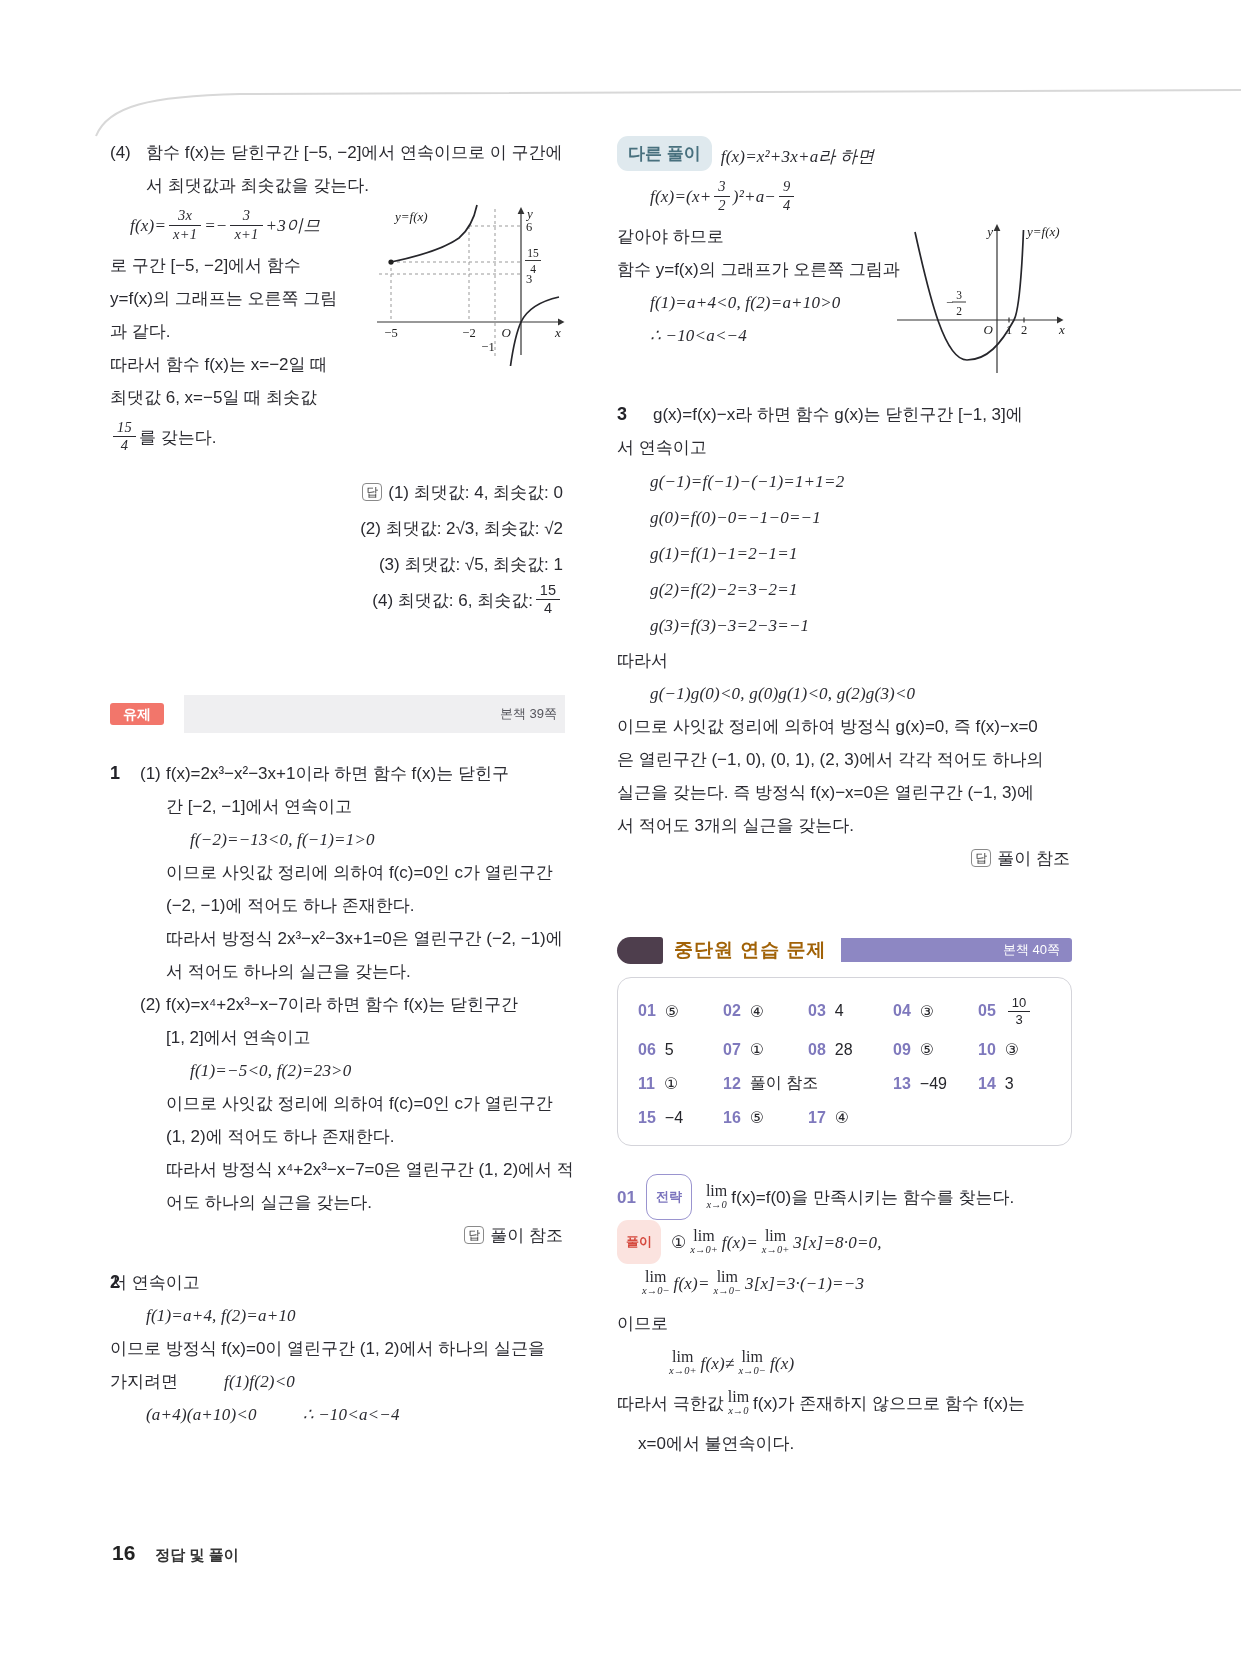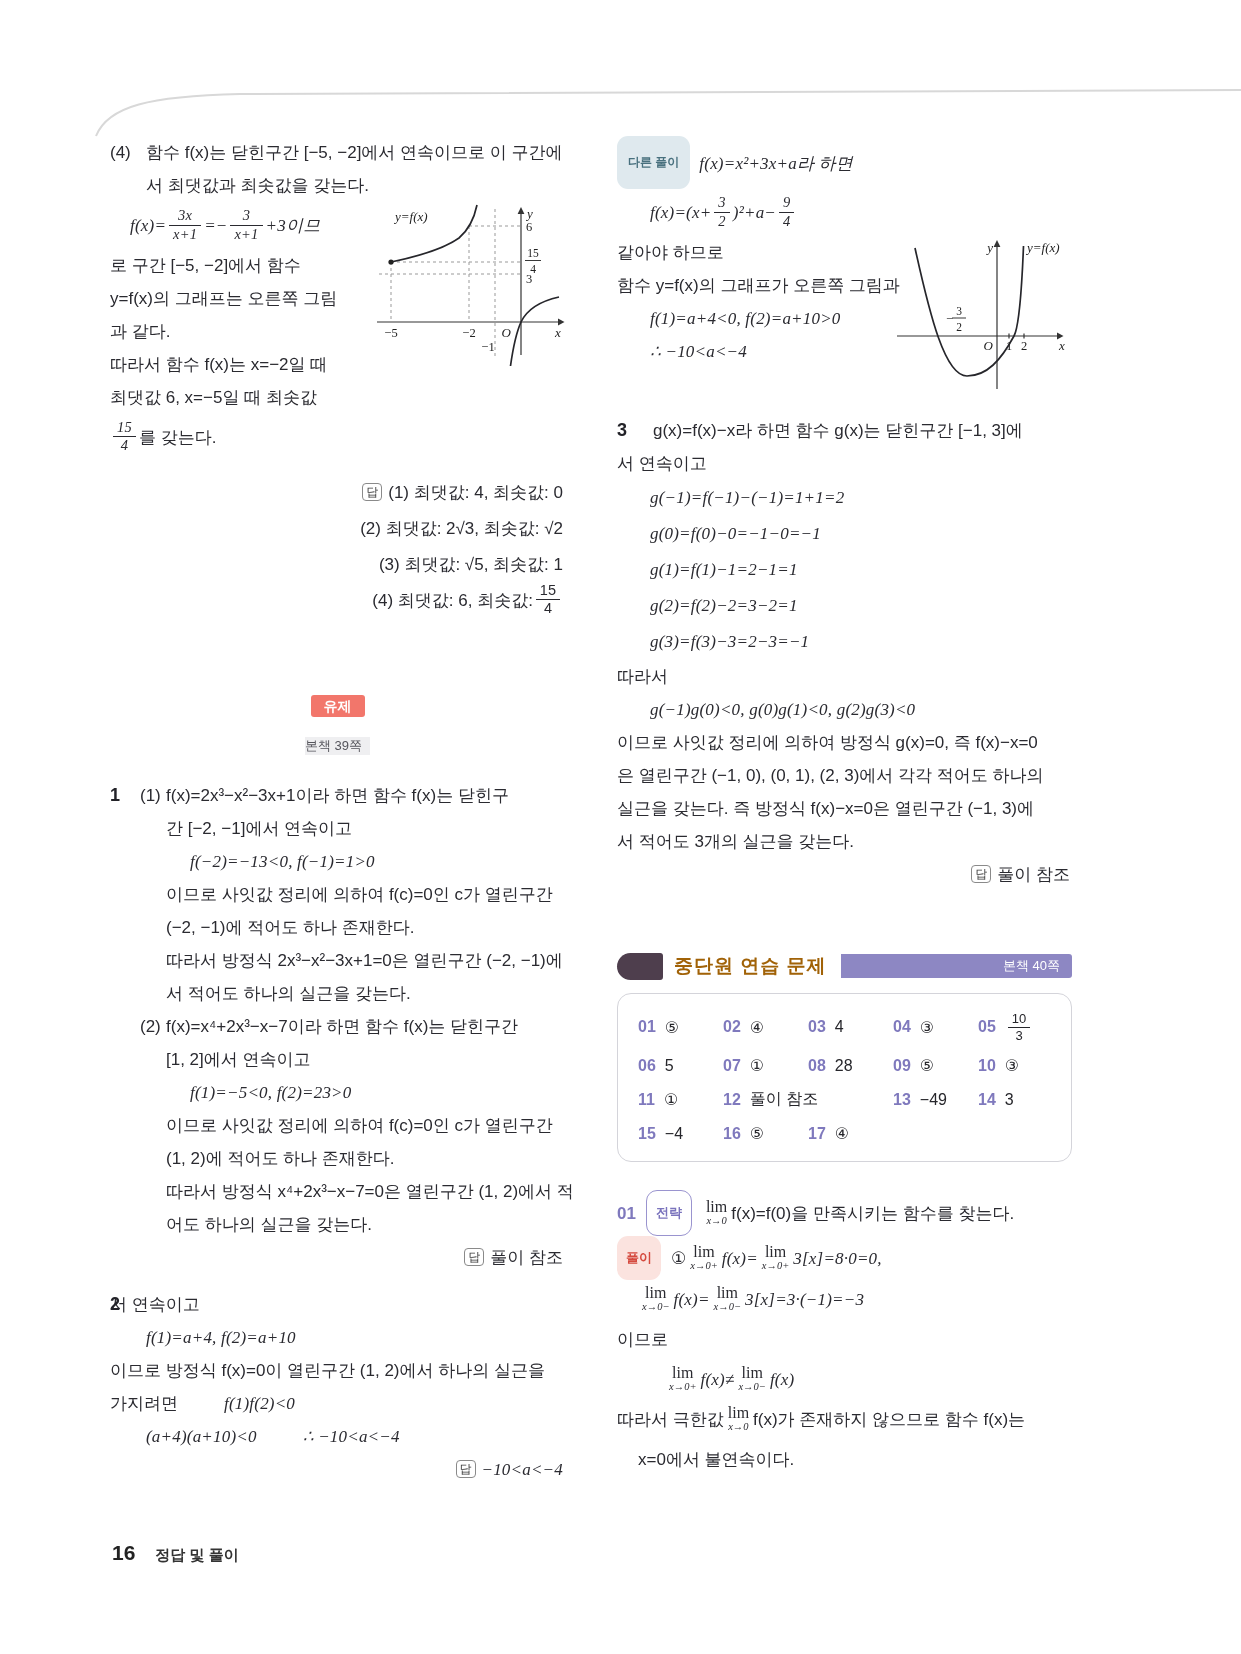--- a/index.html
+++ b/index.html
@@ -29,44 +29,44 @@
   
   .lim{display:inline-block;text-align:center;vertical-align:middle;line-height:1;margin:0 4px;font-family:"Liberation Serif","DejaVu Serif",serif;transform:translateY(-2px);}
   .lim .lw{display:block;font-size:16px;}
   .lim .ls{display:block;font-size:10.5px;font-style:italic;margin-top:1px;}
   
   .ans-box{display:inline-block;border:1px solid #8a8a8a;border-radius:4px;font-size:12px;line-height:16px;padding:0 3px;color:#3a3a3a;margin-right:6px;vertical-align:2px;font-family:"Liberation Sans","DejaVu Sans",sans-serif;font-style:normal;}
   .ans-r{text-align:right;padding-right:2px;}
   .answers4{text-align:right;padding-right:2px;margin-top:14px;clear:both;}
   .answers4 .line{line-height:36px;}
   
-  .yuje-row{margin-top:76px;display:flex;align-items:center;gap:20px;flex-direction:column;}
+  .yuje-row{margin-top:76px;display:flex;align-items:center;gap:20px;}
   .yuje-badge{display:inline-block;background:#f2766b;color:#fff;font-weight:bold;font-size:14px;line-height:22px;padding:0 13px;border-radius:3px;}
-  .yuje-bar{flex:1;background:#efeff1;height:21px;display:flex;justify-content:flex-end;align-items:center;padding-right:8px;font-size:13px;color:#55555c;}
+  .yuje-bar{flex:1;background:#efeff1;height:38px;display:flex;justify-content:flex-end;align-items:center;padding-right:8px;font-size:13px;color:#55555c;}
   
   .prob1{position:relative;padding-left:56px;margin-top:24px;}
   .pnum{position:absolute;left:0;top:0;font-weight:700;font-size:18px;line-height:33px;color:#222228;}
   .subline{position:relative;}
   .smk{position:absolute;left:-26px;top:0;}
   .prob2,.prob3{position:relative;margin-top:14px;}
   .pl36{padding-left:36px;}
   
   .g1wrap{float:right;width:190px;height:170px;margin:2px 0 4px 8px;}
   .g2wrap{float:right;width:175px;height:164px;margin:0 0 4px 4px;}
   .axis{stroke:#333;stroke-width:1.2;}
   .axfill{fill:#333;}
   .dash{stroke:#999;stroke-width:1;stroke-dasharray:3 3;fill:none;}
   .curve{stroke:#26262b;stroke-width:1.7;fill:none;}
   .dot{fill:#222;}
   .gi{font-family:"Liberation Serif","DejaVu Serif",serif;font-style:italic;font-size:13px;fill:#222;}
   .gn{font-family:"Liberation Serif","DejaVu Serif",serif;font-size:12.5px;fill:#222;}
   .gs{font-size:11.5px;}
   .fbar{stroke:#222;stroke-width:.9;}
   
-  .alt-badge{display:inline-block;background:#dfe9ee;color:#48707e;font-size:12px;font-weight:bold;line-height:21px;padding:16px 11px;border-radius:11px;margin-right:9px;vertical-align:3px;}
+  .alt-badge{display:inline-block;background:#dfe9ee;color:#48707e;font-size:17px;font-weight:bold;line-height:21px;padding:7px 11px;border-radius:11px;margin-right:9px;vertical-align:3px;}
   
   .review{margin-top:60px;}
   .review-head{display:flex;align-items:center;height:30px;}
   .review-tab{width:46px;height:27px;background:#4e3e4d;border-radius:14px 3px 3px 14px;}
   .review-title{font-size:19px;font-weight:800;color:#a16207;margin:0 14px 0 11px;letter-spacing:1px;}
   .review-ribbon{flex:1;height:24px;background:#8d87c3;display:flex;align-items:center;justify-content:flex-end;padding-right:12px;color:#fff;font-size:13px;border-radius:0 3px 3px 0;}
   .review-box{border:1.5px solid #d4d4da;border-radius:14px;margin-top:12px;padding:18px 8px 18px 20px;display:grid;grid-template-columns:repeat(5,1fr);row-gap:14px;}
   .cell{display:flex;align-items:center;gap:9px;font-size:16px;}
   .cell .no{color:#7f79bd;font-weight:700;}
   .cell .val{color:#26262b;}
@@ -179,21 +179,20 @@
       <div class="line ans-r"><span class="ans-box">답</span><span>풀이 참조</span></div>
     </div>
 
     <div class="prob2">
       <span class="pnum">2</span>
       <div class="line">서 연속이고</div>
       <div class="line fml i36">f(1)=a+4, f(2)=a+10</div>
       <div class="line">이므로 방정식 f(x)=0이 열린구간 (1, 2)에서 하나의 실근을</div>
       <div class="line"><span>가지려면</span><span class="fml gap40">f(1)f(2)&lt;0</span></div>
       <div class="line i36"><span class="fml">(a+4)(a+10)&lt;0</span><span class="fml gap40">∴ −10&lt;a&lt;−4</span></div>
-      <div class="line ans-r"><span class="ans-box">답</span><span class="fml">−10&lt;a&lt;−4</span></div>
     </div>
 
   </div>
 
   <div class="col">
 
     <div>
       <div class="line">
         <span class="alt-badge">다른 풀이</span><span class="fml">f(x)=x²+3x+a라 하면</span>
       </div>

